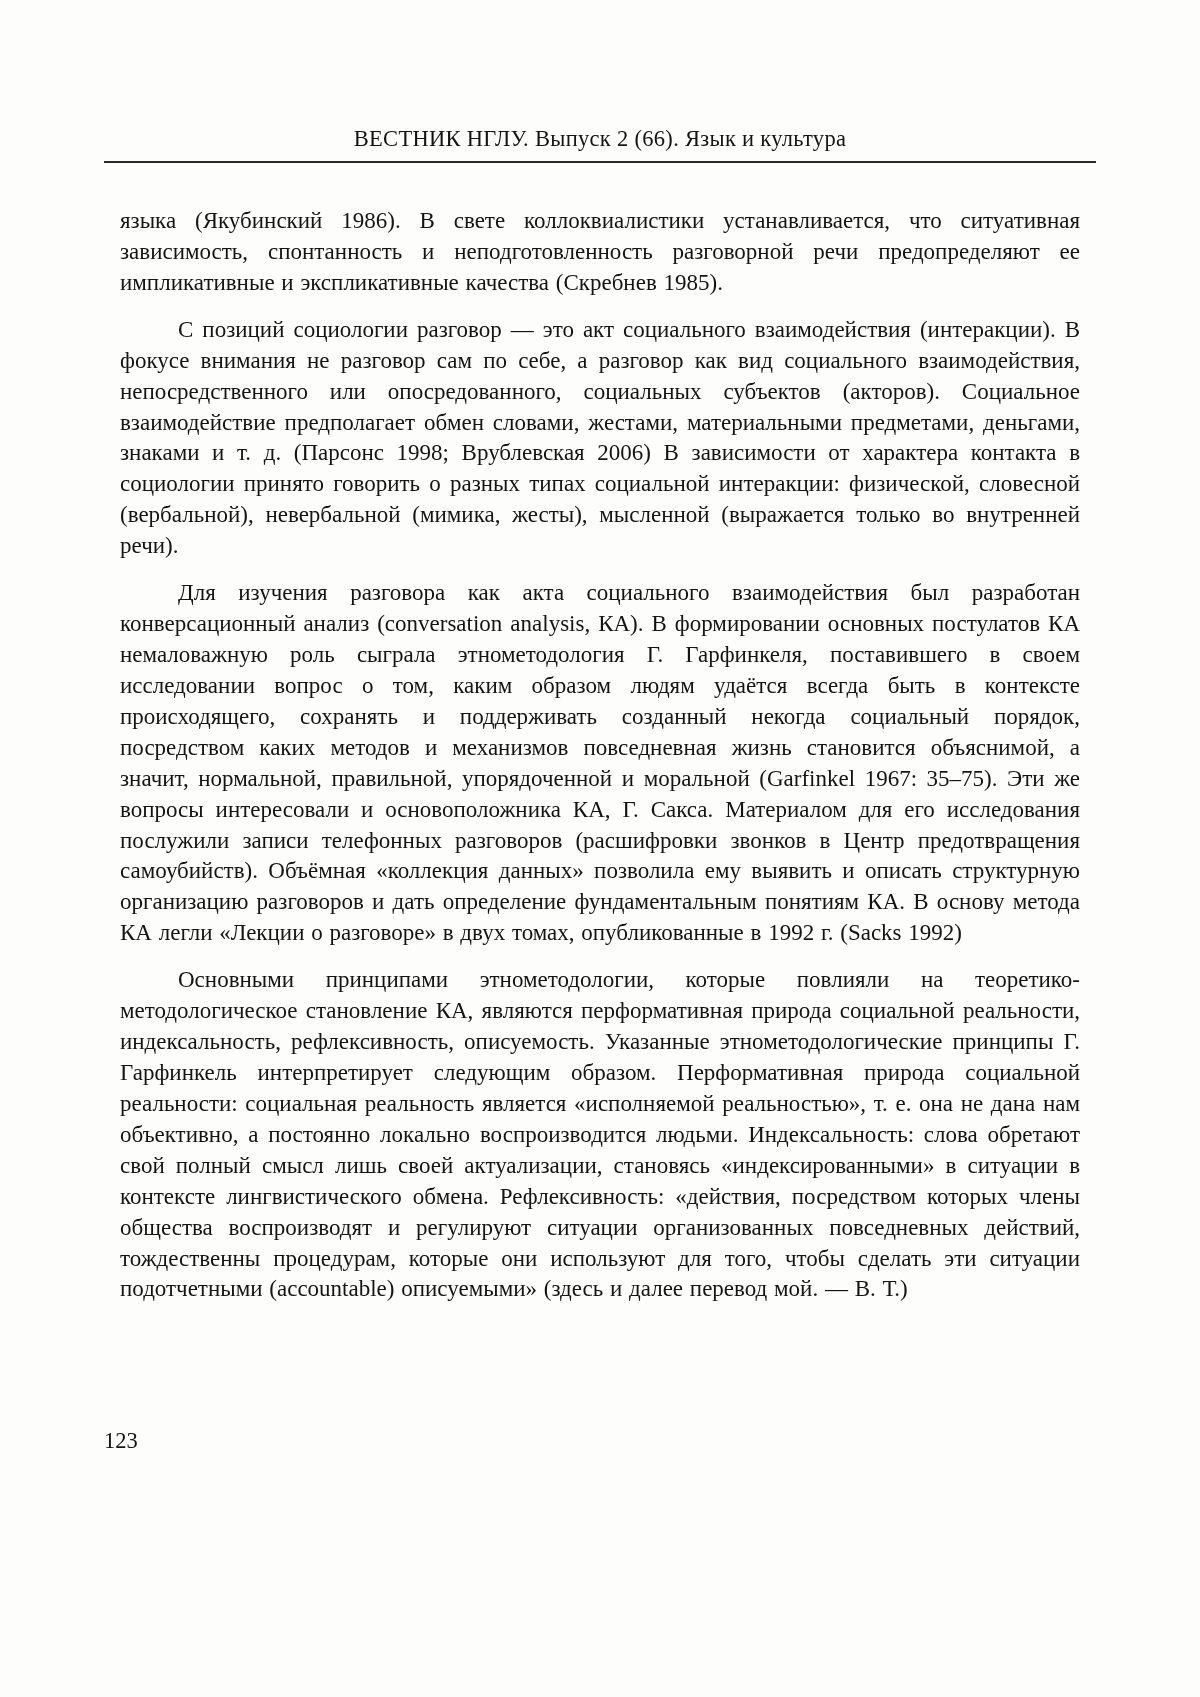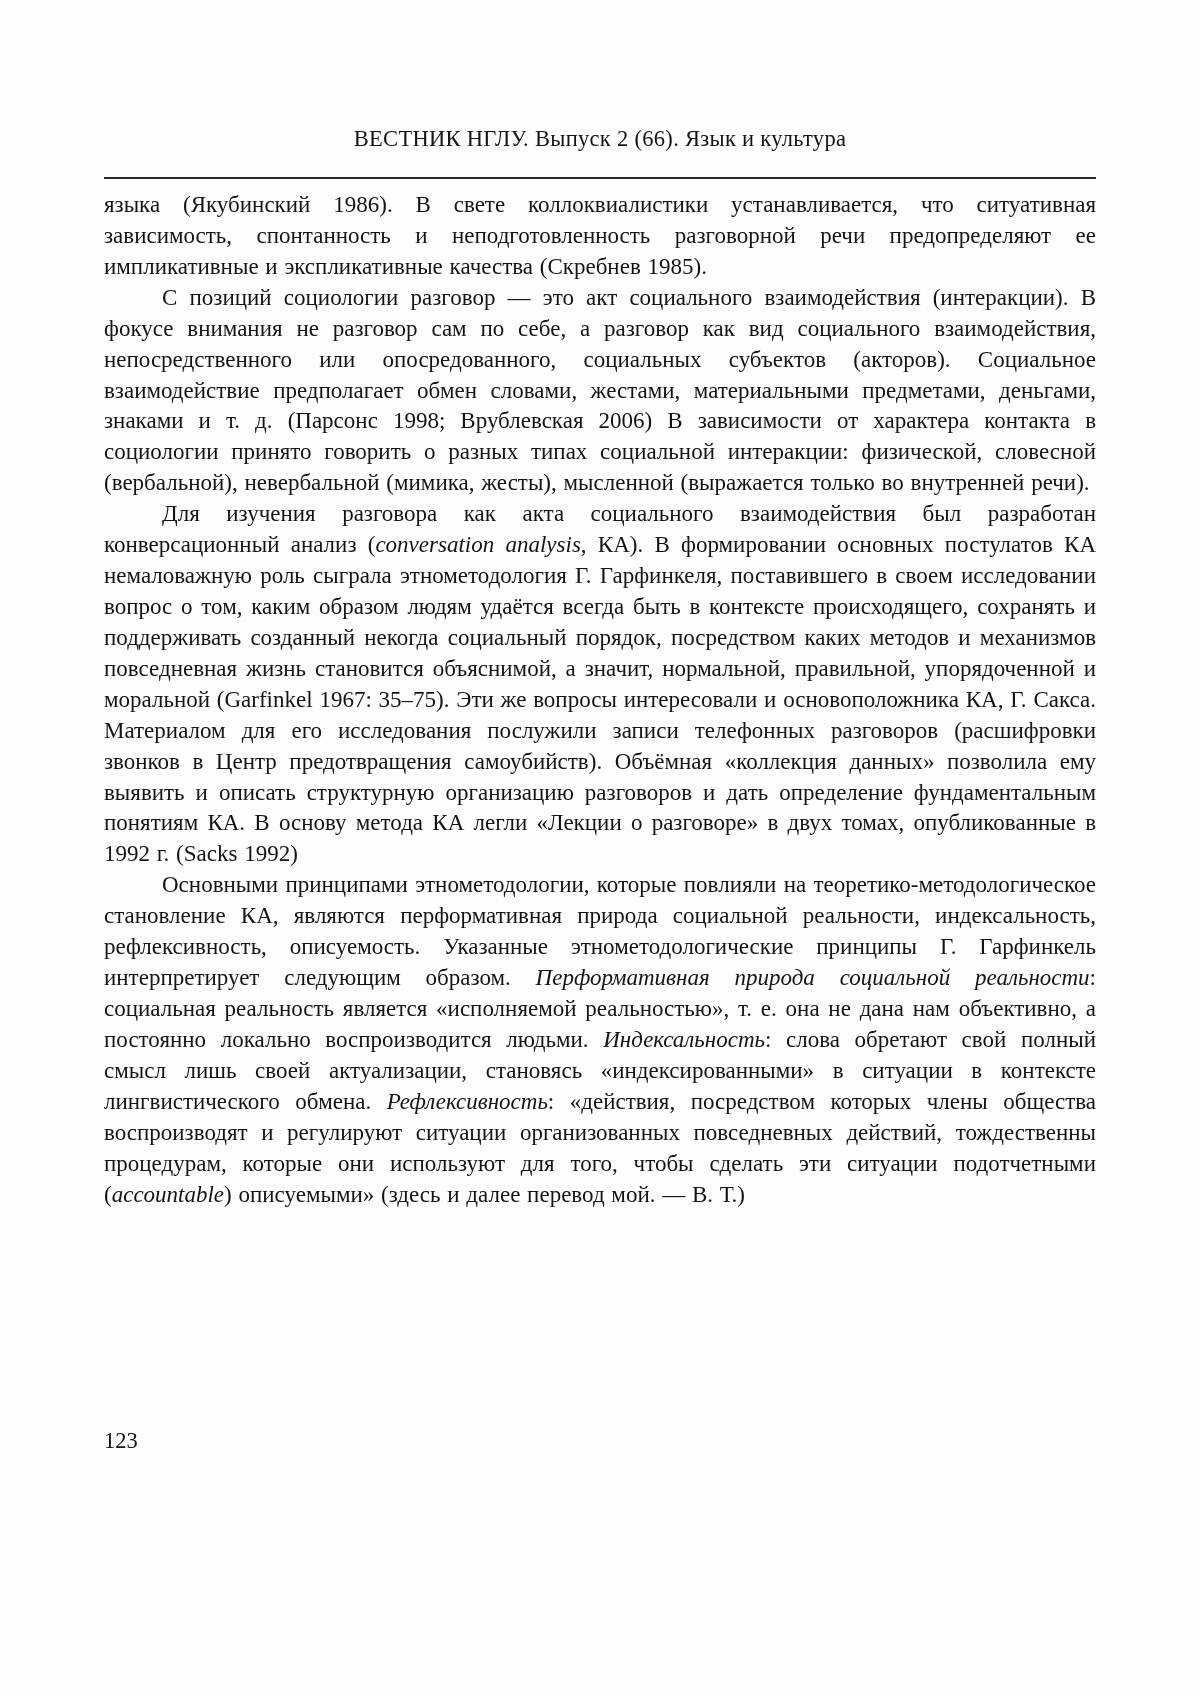--- a/index.html
+++ b/index.html
@@ -18,42 +18,41 @@
     overflow: hidden;
   }
   .running-header {
     position: absolute;
     top: 126px;
     left: 104px;
     width: 992px;
     text-align: center;
     font-size: 22.5px;
     letter-spacing: 0.3px;
-    padding-bottom: 25px;
+    padding-bottom: 9px;
     border-bottom: 2px solid #2a2a2a;
   }
   .content {
     position: absolute;
     top: 190px;
     left: 104px;
     width: 992px;
     font-size: 23px;
     line-height: 1.345;
     text-align: justify;
   }
   .content p {
-    margin: 0;
+    margin: 16px;
     text-indent: 58px;
     word-spacing: 1px;
   }
   .content p.p-continuation {
     text-indent: 0;
   }
   .italic {
-    font-style: italic;
   }
   .page-number {
     position: absolute;
     top: 1428px;
     left: 104px;
     width: 992px;
     text-align: left;
     font-size: 22.5px;
   }
 </style>

